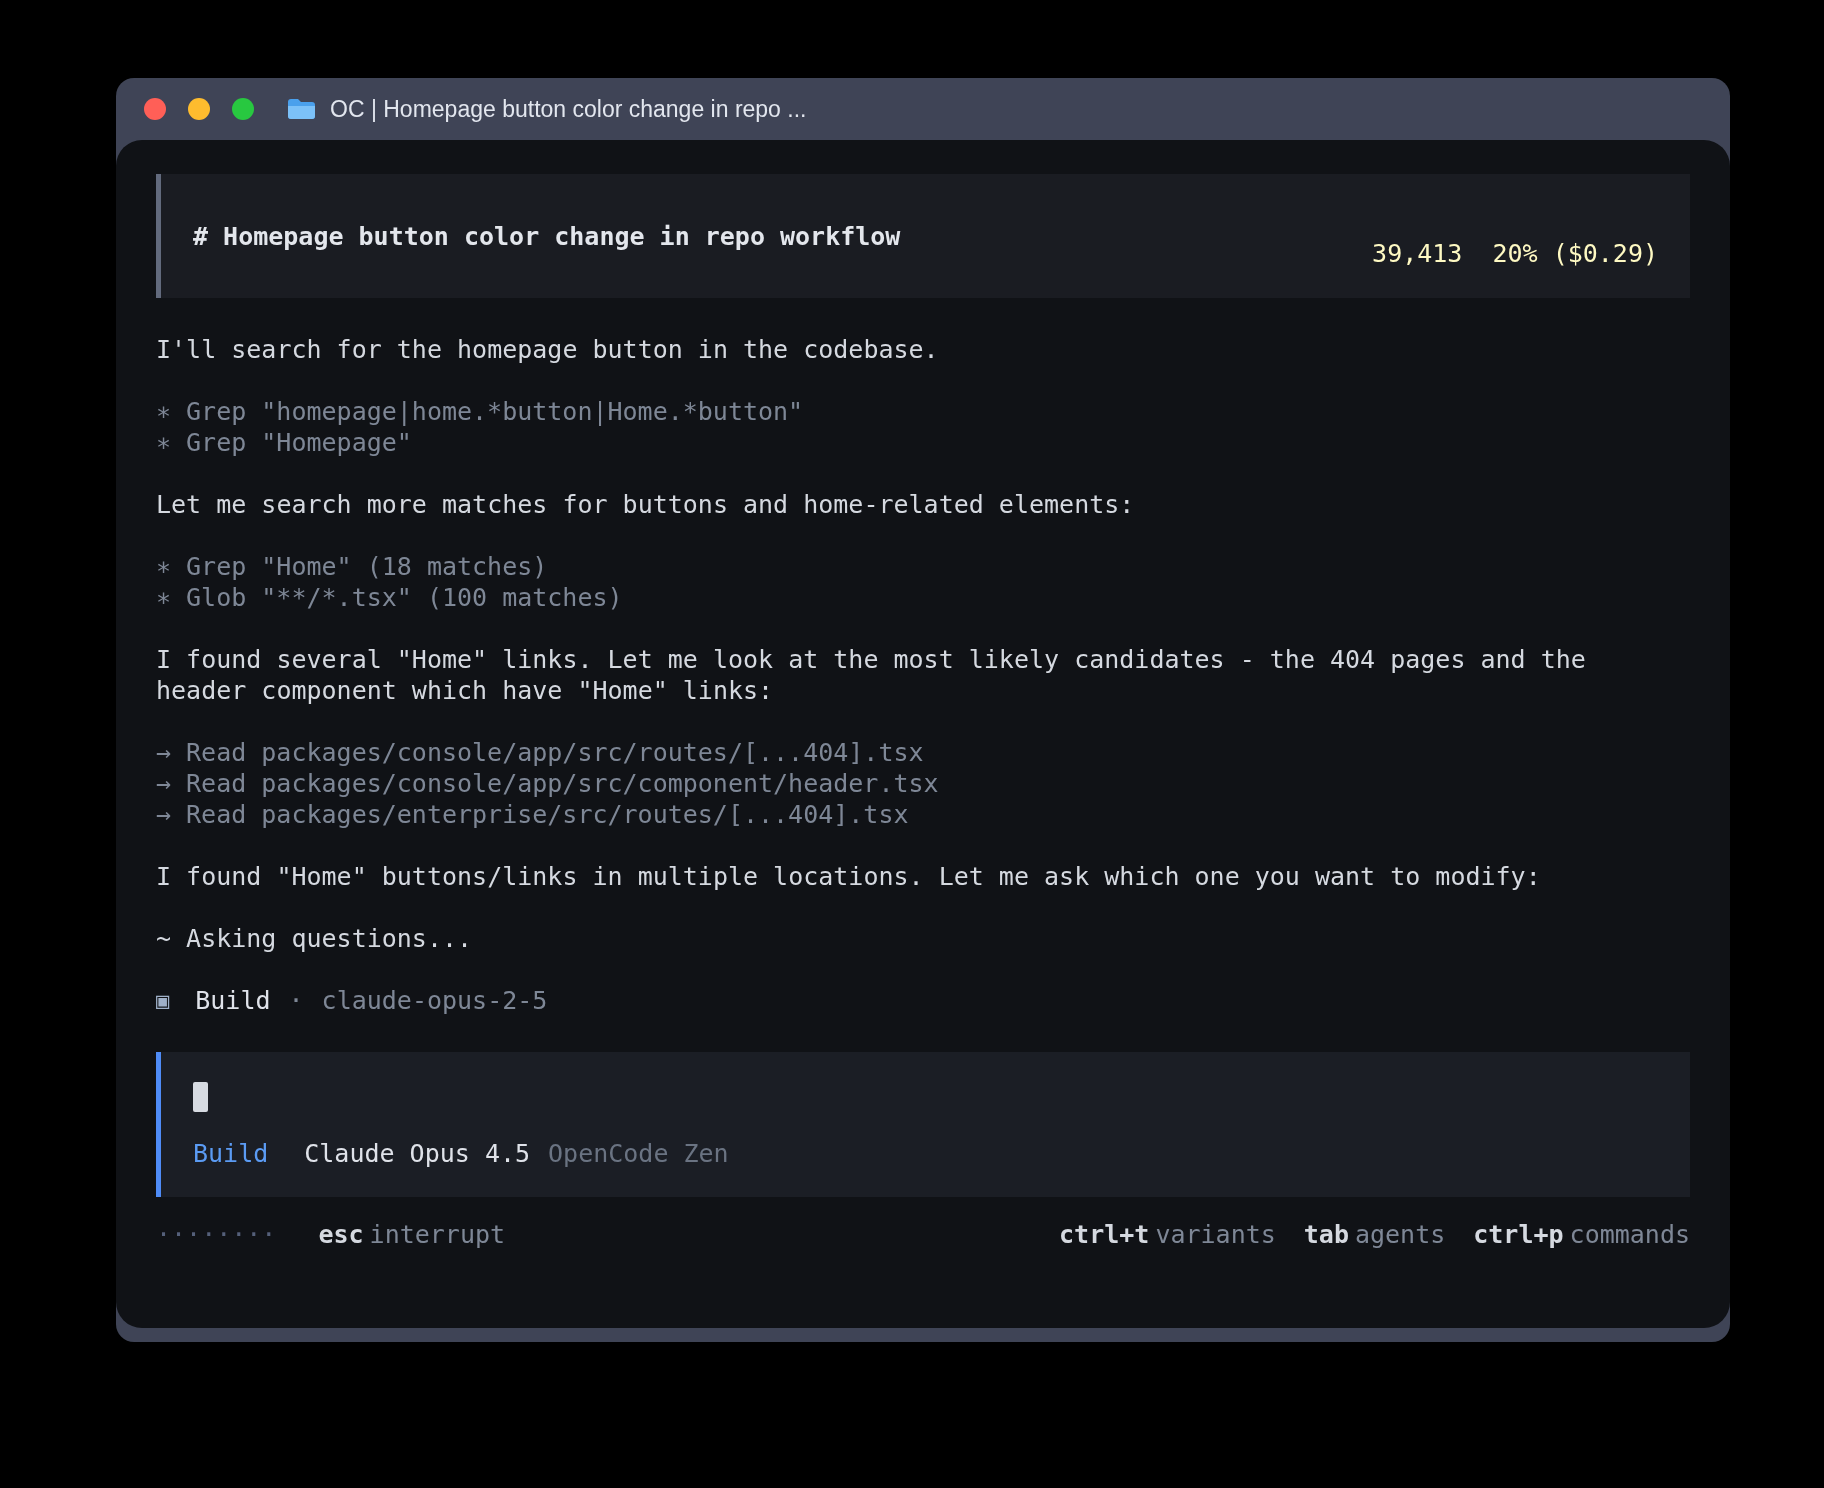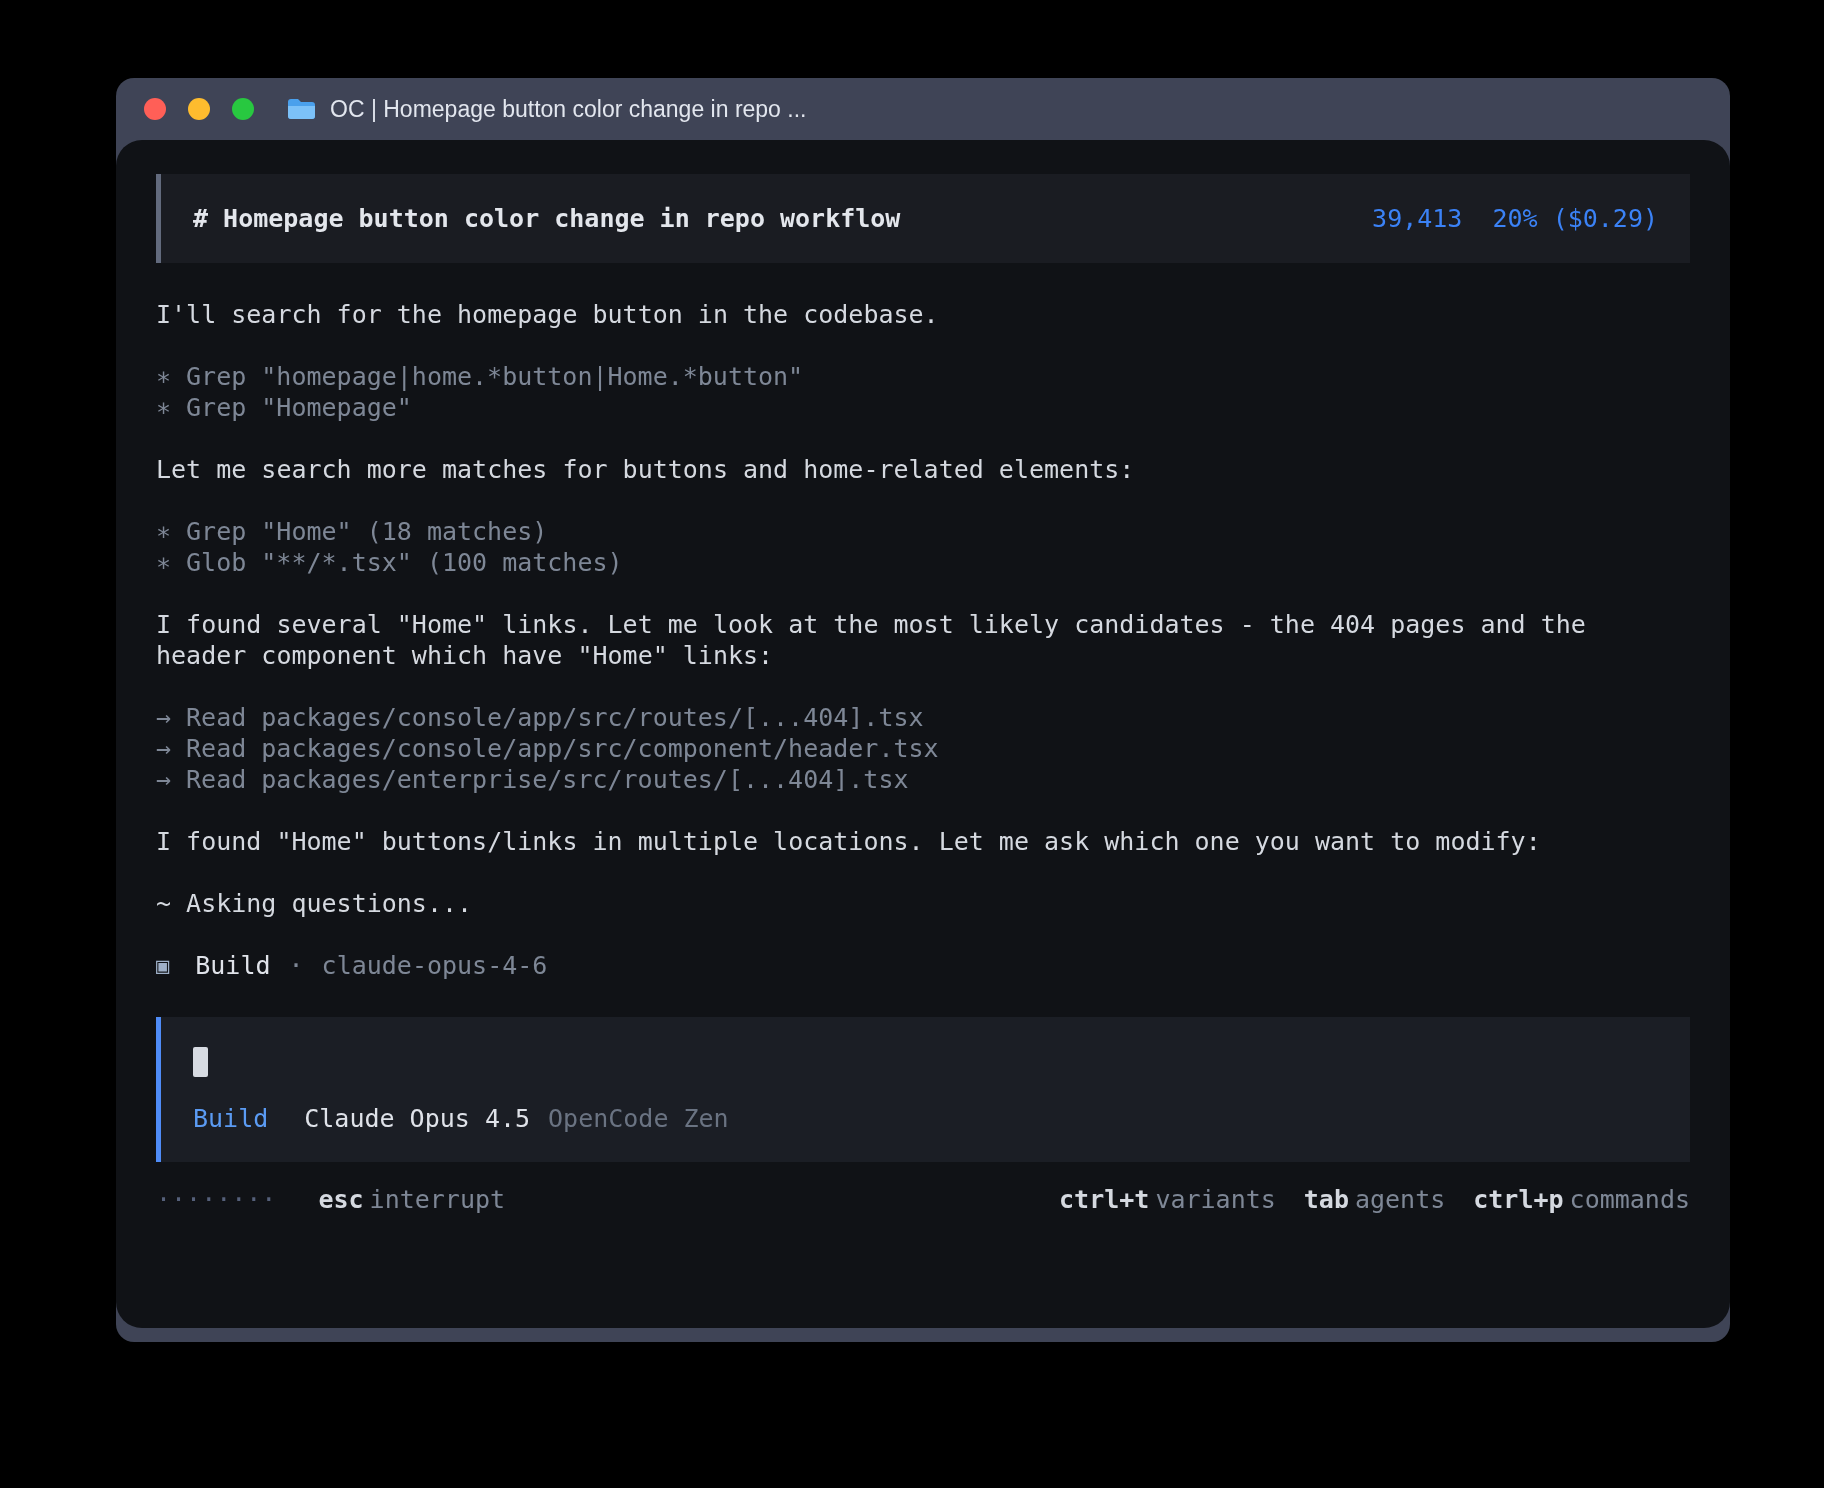--- a/index.html
+++ b/index.html
@@ -50,21 +50,21 @@
   }
   .session-header {
     background: #1a1c22;
     border-left: 5px solid #626a7d;
     padding: 29px 32px;
     display: flex;
     justify-content: space-between;
     align-items: center;
   }
   .sh-title { font-weight: 700; color: #e3e6ec; white-space: nowrap; }
-  .sh-right { color: #3b82f6; white-space: nowrap; display: flex; gap: 30px; }
+  .sh-right { color: #fef9c3; white-space: nowrap; display: flex; gap: 30px; margin-top: 35px; }
   .user-msg {
     margin-top: 36px;
     background: #1f222a;
     border-left: 5px solid #4f8cf7;
     padding: 24px 32px;
     color: #d5d9e0;
   }
   .chat { margin-top: 36px; }
   .para { color: #d5d9e0; margin-bottom: 31px; }
   .group { margin-bottom: 31px; }
@@ -174,21 +174,21 @@
       </div>
 
       <div class="para">I found "Home" buttons/links in multiple locations. Let me ask which one you want to modify:</div>
 
       <div class="para">~ Asking questions...</div>
 
       <div class="status-line">
         <span class="st-icon">▣</span>
         <span class="st-agent">Build</span>
         <span class="st-sep">·</span>
-        <span class="st-model">claude-opus-4-6</span>
+        <span class="st-model">claude-opus-2-5</span>
       </div>
 
     </div>
 
     <div class="input-box">
       <span class="cursor"></span>
       <div class="input-meta">
         <span class="im-mode">Build</span>
         <span class="im-model">Claude Opus 4.5</span>
         <span class="im-provider">OpenCode Zen</span>

